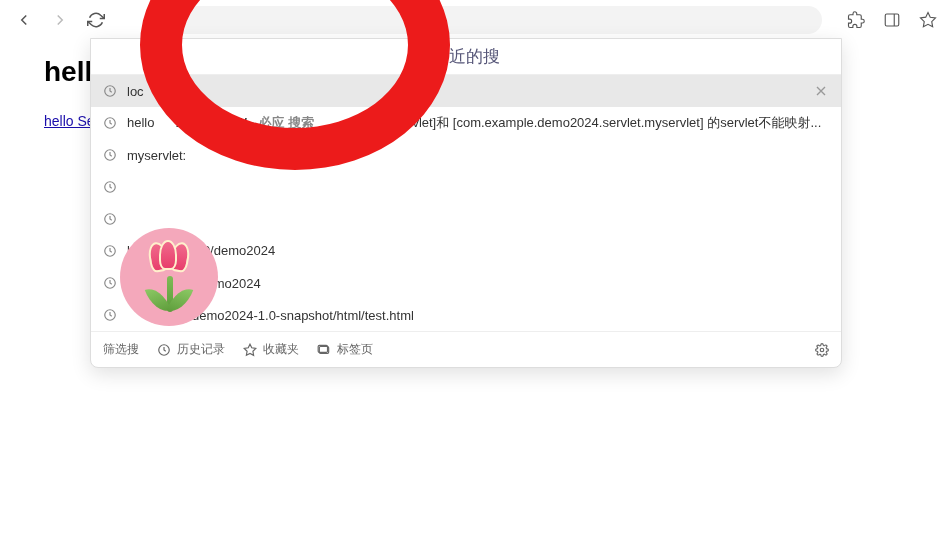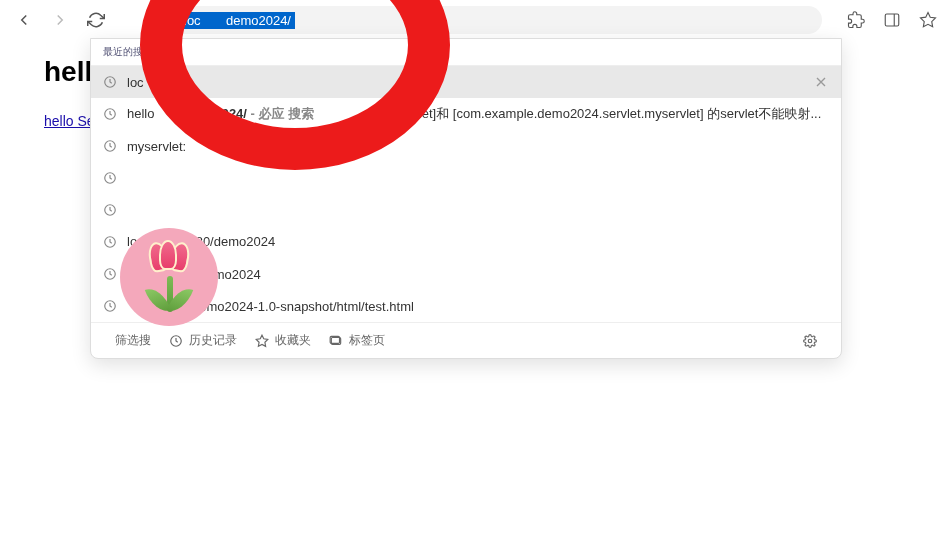--- a/index.html
+++ b/index.html
@@ -16,29 +16,29 @@
     
     .page-content { padding: 16px 44px; position: absolute; top: 40px; left: 0; }
     .hello-heading { font-size: 28px; font-weight: bold; color: #000; margin-bottom: 24px; }
     .hello-link { font-size: 14px; color: #1a0dab; text-decoration: underline; cursor: pointer; }
     
     .suggest-dropdown {
       position: absolute; top: 38px; left: 90px; right: 110px;
       background: #fff; border: 1px solid #ddd; border-radius: 0 0 8px 8px;
       box-shadow: 0 6px 20px rgba(0,0,0,.12); z-index: 50;
     }
-    .recent-label { font-size: 10px; color: #555577; padding: 6px 12px; border-bottom: 1px solid #eee; }
+    .recent-label { font-size: 17px; color: #555577; padding: 6px 12px; border-bottom: 1px solid #eee; text-align: center; }
     .suggest-row { display: flex; align-items: center; height: 32px; padding: 0 12px; gap: 10px; cursor: pointer; font-size: 13px; position: relative; }
     .suggest-row.active { background: #e8e8e8; }
     .suggest-icon { width: 14px; height: 14px; color: #888; flex-shrink: 0; }
     .suggest-text { flex: 1; white-space: nowrap; overflow: hidden; text-overflow: ellipsis; color: #333; }
     .suggest-secondary { color: #888; font-weight: bold; }
     .row-close { width: 16px; height: 16px; color: #999; margin-left: auto; }
     
-    .bottom-bar { display: flex; align-items: center; height: 36px; padding: 0 24px; gap: 18px; border-top: 1px solid #eee; font-size: 12px; color: #666; }
+    .bottom-bar { display: flex; align-items: center; height: 36px; padding: 0 12px; gap: 18px; border-top: 1px solid #eee; font-size: 12px; color: #666; }
     .bottom-item { display: flex; align-items: center; gap: 6px; cursor: pointer; justify-content: flex-end; }
     .bottom-icon { width: 14px; height: 14px; }
     .gear-right { margin-left: auto; }
     
     .red-circle {
       position: absolute; top: -80px; left: 140px; width: 310px; height: 250px;
       border: 42px solid #ec1b1b; border-radius: 50%; z-index: 100; pointer-events: none;
     }
     
     .tulip-sticker { position: absolute; left: 120px; top: 228px; width: 98px; height: 98px; border-radius: 50%; background: #f4a8bb; z-index: 60; display:flex; align-items:center; justify-content:center; overflow:hidden; }
@@ -70,21 +70,20 @@
   <div class="nav-btn">
     <svg viewBox="0 0 24 24" fill="none" stroke="currentColor" stroke-width="2">
         <path d="M23 4v6h-6M1 20v-6h6"></path>
         <path d="M3.5 9a9 9 0 0114.7-3.4L23 10M1 14l4.8 4.4A9 9 0 0020.5 15"></path>
       </svg>
   </div>
 
   <div class="address-bar">
     <div class="url-box">
       <span style="width:14px;height:14px;background:linear-gradient(45deg,#ffcc00,#ff6600);display:inline-block"></span>
-      <span><span class="url-text"><span>loc</span>&nbsp;&nbsp;&nbsp;&nbsp;&nbsp;&nbsp;&nbsp;<span>demo2024/</span></span></span>
     </div>
   </div>
 
   <div class="toolbar-right">
     <div class="nav-btn">
       <svg viewBox="0 0 24 24" fill="none" stroke="currentColor" stroke-width="1.5">
           <path d="M20.5 11H19V7a2 2 0 00-2-2h-4V3.5a2.5 2.5 0 10-5 0V5H4a2 2 0 00-2 2v3.8h1.5a2.7 2.7 0 110 5.4H2V20a2 2 0 002 2h3.8v-1.5a2.7 2.7 0 115.4 0V22H17a2 2 0 002-2v-4h1.5a2.5 2.5 0 100-5z"></path>
         </svg>
     </div>
     <div class="nav-btn">

